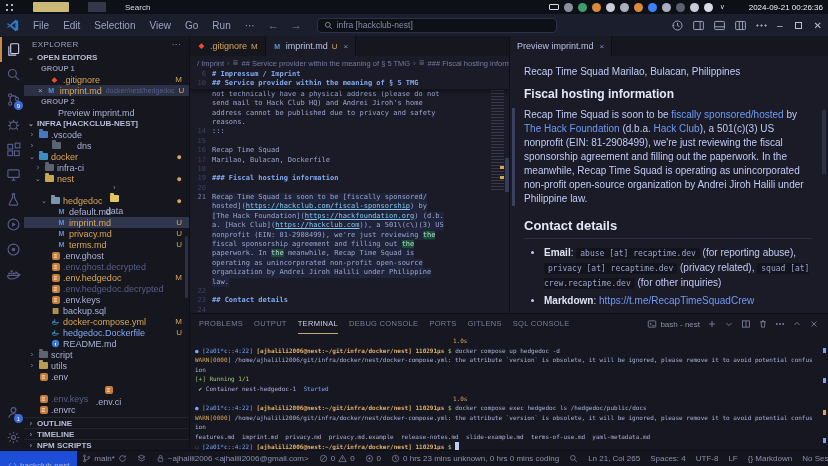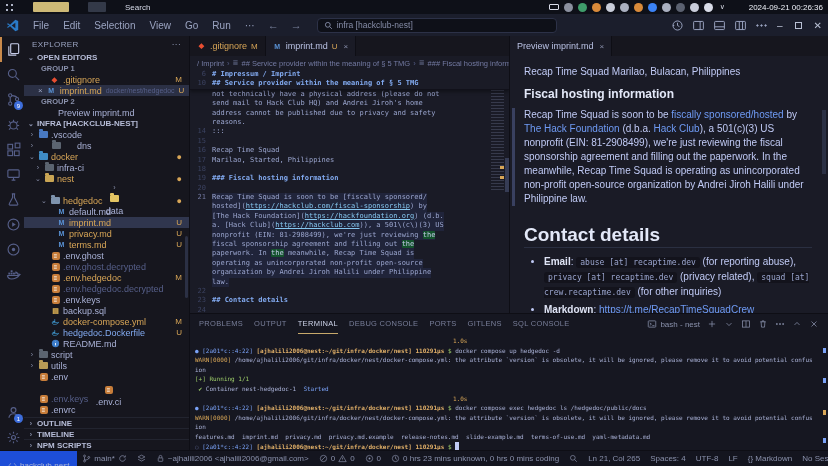--- a/index.html
+++ b/index.html
@@ -88,21 +88,21 @@
 .tok-l{color:#86c7f0;text-decoration:underline}
 .tok-w{color:#c3cbe8;background:#14532d;border-radius:1px}
 .curbox{background:#20243a}
 .minimap{position:absolute;right:5px;top:2px;width:13px;height:118px;opacity:.8;background:repeating-linear-gradient(to bottom,rgba(154,165,206,.28) 0 1px,transparent 1px 3px)}
 .vthumb{position:absolute;right:0;top:88px;width:4px;height:34px;background:#363c55}
 .ruler-mark{position:absolute;width:4px;height:3px;background:#d8a657;right:5px}
 
 .pv-body{flex:1;padding:7px 16px 0 14px;font-size:10px;color:#c0caf5;line-height:14px;overflow:hidden;position:relative}
 .pv-p{margin:2px 0 8px}
 .pv-h3{font-size:12px;font-weight:bold;color:#e3e8f8;margin:4px 0 7px}
-.pv-h2{font-size:19px;font-weight:bold;color:#e3e8f8;border-bottom:1px solid #2a2f41;padding-bottom:5px;margin:22px 0 7px}
+.pv-h2{font-size:13px;font-weight:bold;color:#e3e8f8;border-bottom:1px solid #2a2f41;padding-bottom:5px;margin:13px 0 7px}
 .pv-quote{border-left:3px solid #394060;padding-left:9px;margin:4px 0 4px -12px}
 .pv-link{color:#6f9bf5;text-decoration:none}
 .pv-code{font-family:"DejaVu Sans Mono",monospace;font-size:8px;background:#13131c;border-radius:3px;padding:1px 4px;color:#9aa5ce}
 .pv-ul{margin:4px 0 4px 20px}
 .pv-ul li{margin:3px 0}
 .pv-b{font-weight:bold;color:#dfe4f5}
 .pv-scroll{position:absolute;right:2px;top:54px;width:4px;height:64px;background:#2b3044}
 
 .panel{height:137px;background:#161721;border-top:1px solid #0e0e15;display:flex;flex-direction:column}
 .panelbar{height:20px;display:flex;align-items:center;padding:0 9px;gap:11px;font-size:7.5px;color:#787e99;flex:none}
@@ -610,21 +610,21 @@
               <div class="cline"><span class="ln">10</span><span><span class="tok-h">## Service provider within the meaning of § 5 TMG</span></span></div>
             </div>
           <div id="codelines">
               <div class="cline"><span class="ln"></span><span><span class="tok-t">not technically have a physical address (please do not</span></span></div>
               <div class="cline"><span class="ln"></span><span><span class="tok-t">send mail to Hack Club HQ) and Andrei Jiroh's home</span></span></div>
               <div class="cline"><span class="ln"></span><span><span class="tok-t">address cannot be published due to privacy and safety</span></span></div>
               <div class="cline"><span class="ln"></span><span><span class="tok-t">reasons.</span></span></div>
               <div class="cline"><span class="ln">14</span><span><span class="tok-t">:::</span></span></div>
               <div class="cline"><span class="ln">15</span><span></span></div>
               <div class="cline"><span class="ln">16</span><span><span class="tok-t">Recap Time Squad</span></span></div>
-              <div class="cline"><span class="ln">17</span><span><span class="tok-t">Marilao, Started, Philippines</span></span></div>
+              <div class="cline"><span class="ln">17</span><span><span class="tok-t">Marilao, Bulacan, Dockerfile</span></span></div>
               <div class="cline"><span class="ln">18</span><span></span></div>
               <div class="cline"><span class="ln">19</span><span><span class="tok-h">### Fiscal hosting information</span></span></div>
               <div class="cline"><span class="ln">20</span><span></span></div>
               <div class="cline"><span class="ln on">21</span><span class="curbox"><span class="tok-t">Recap Time Squad is soon to be [fiscally sponsored/</span></span></div>
               <div class="cline"><span class="ln"></span><span class="curbox"><span class="tok-t">hosted](</span><span class="tok-l">https://hackclub.com/fiscal-sponsorship</span><span class="tok-t">) by</span></span></div>
               <div class="cline"><span class="ln"></span><span class="curbox"><span class="tok-t">[The Hack Foundation](</span><span class="tok-l">https://hackfoundation.org</span><span class="tok-t">) (d.b.</span></span></div>
               <div class="cline"><span class="ln"></span><span class="curbox"><span class="tok-t">a. [Hack Club](</span><span class="tok-l">https://hackclub.com</span><span class="tok-t">)), a 501\(c\)(3) US</span></span></div>
               <div class="cline"><span class="ln"></span><span class="curbox"><span class="tok-t">nonprofit (EIN: 81-2908499), we're just reviewing </span><span class="tok-w">the</span></span></div>
               <div class="cline"><span class="ln"></span><span class="curbox"><span class="tok-t">fiscal sponsorship agreement and filling out </span><span class="tok-w">the</span></span></div>
               <div class="cline"><span class="ln"></span><span class="curbox"><span class="tok-t">paperwork. In </span><span class="tok-w">the</span><span class="tok-t"> meanwhile, Recap Time Squad is</span></span></div>

